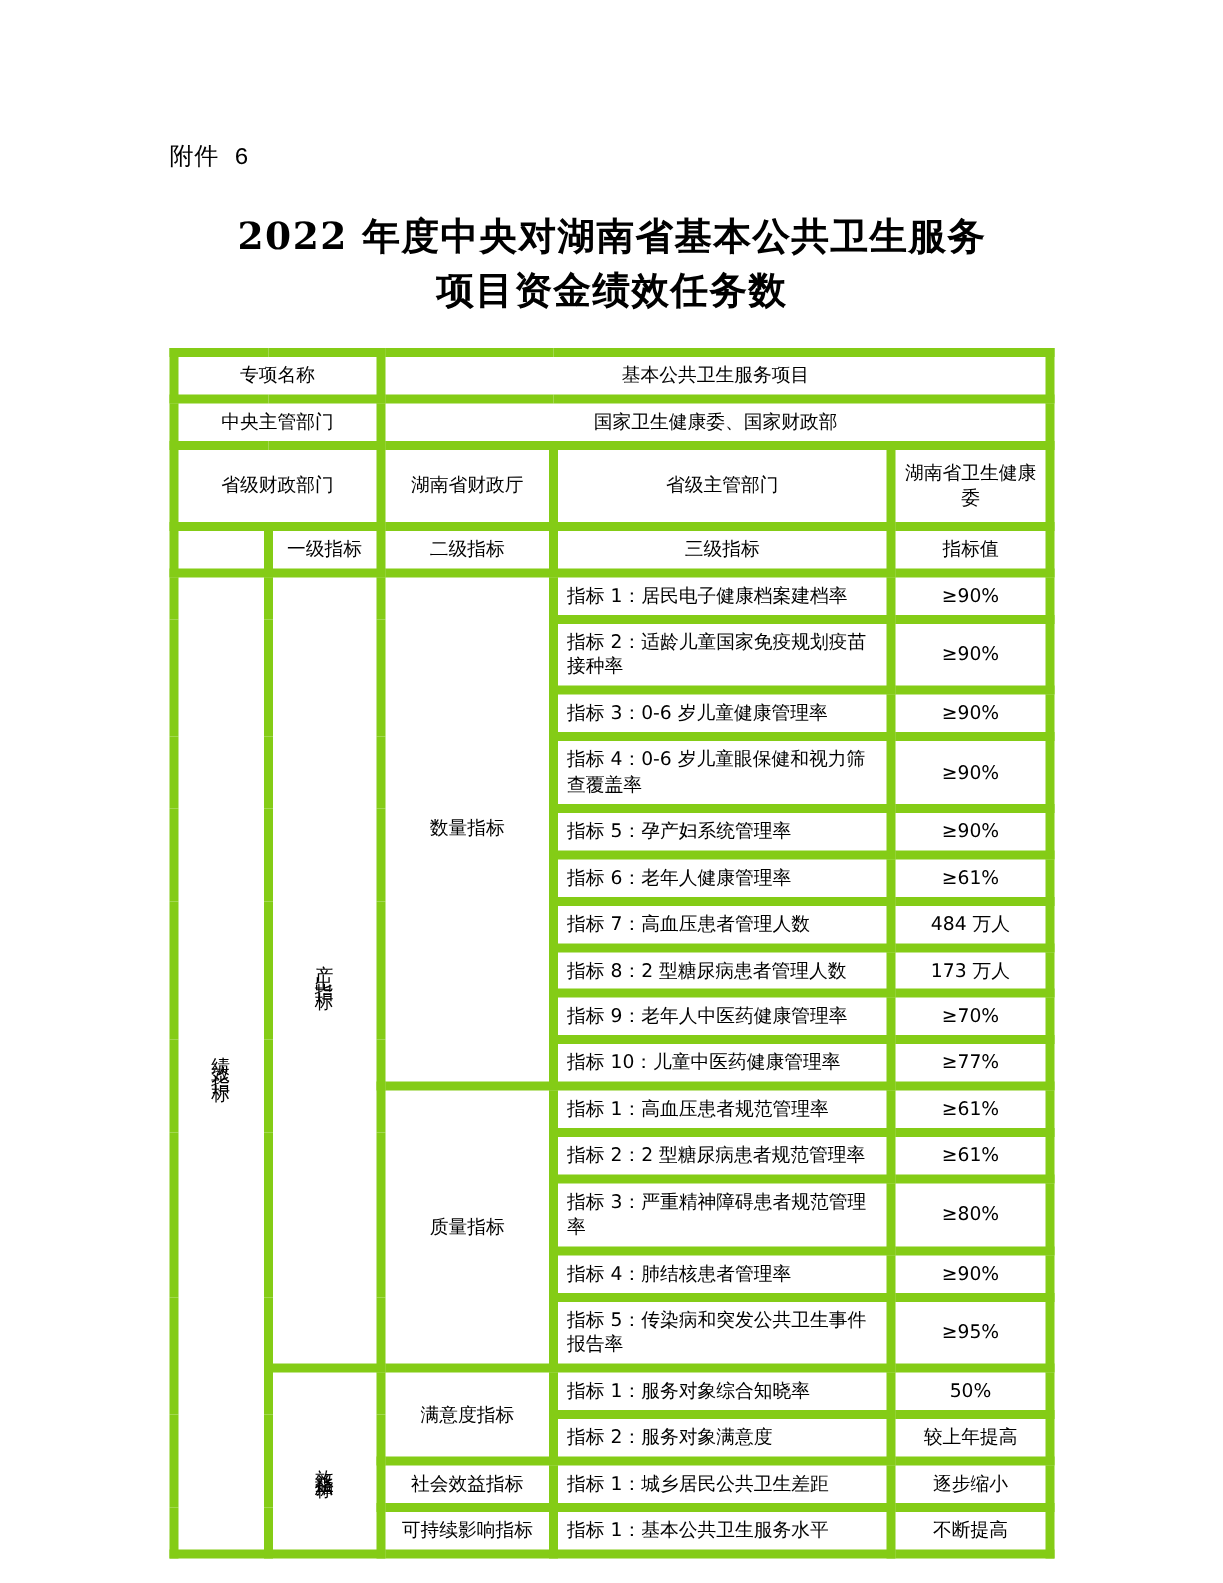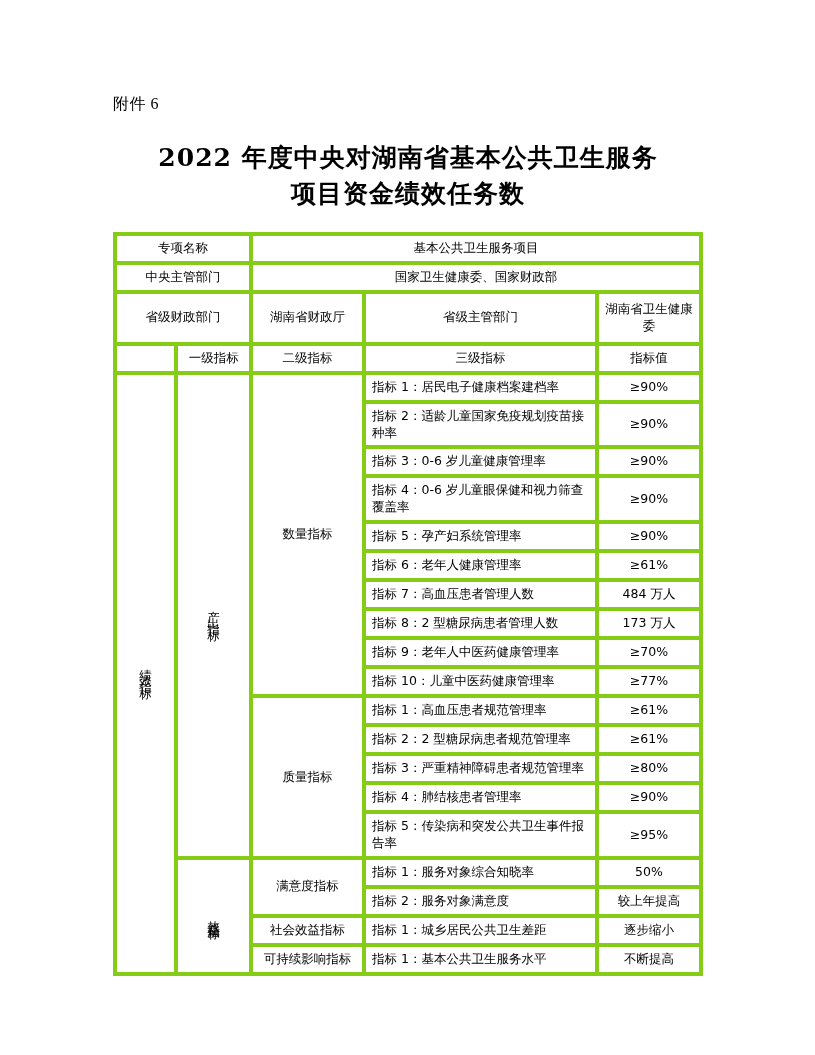--- a/index.html
+++ b/index.html
@@ -20,21 +20,21 @@
     height: 1055px;
     box-sizing: border-box;
     padding: 0;
     position: relative;
   }
   .attachment-label {
     position: absolute;
     left: 113px;
     top: 94px;
     font-size: 16px;
-    font-family: Liberation Serif, serif;
+    font-family: Liberation Mono, monospace;
     letter-spacing: 0.5px;
   }
   .doc-title {
     position: absolute;
     left: 113px;
     top: 140px;
     width: 590px;
     text-align: center;
     font-size: 25px;
     font-weight: bold;
@@ -45,21 +45,21 @@
   table.main-table {
     position: absolute;
     left: 113px;
     top: 232px;
     width: 590px;
     border-collapse: collapse;
     font-size: 12.5px;
     font-family: "DejaVu Sans", sans-serif;
   }
   table.main-table td {
-    border: 4px solid #84cc16;
+    border: 6px solid #84cc16;
     padding: 4px 6px;
     vertical-align: middle;
     line-height: 1.35;
   }
   .c-center { text-align: center; }
   .c-left { text-align: left; }
   .vert {
     writing-mode: vertical-rl;
     text-orientation: upright;
     letter-spacing: 6px;

